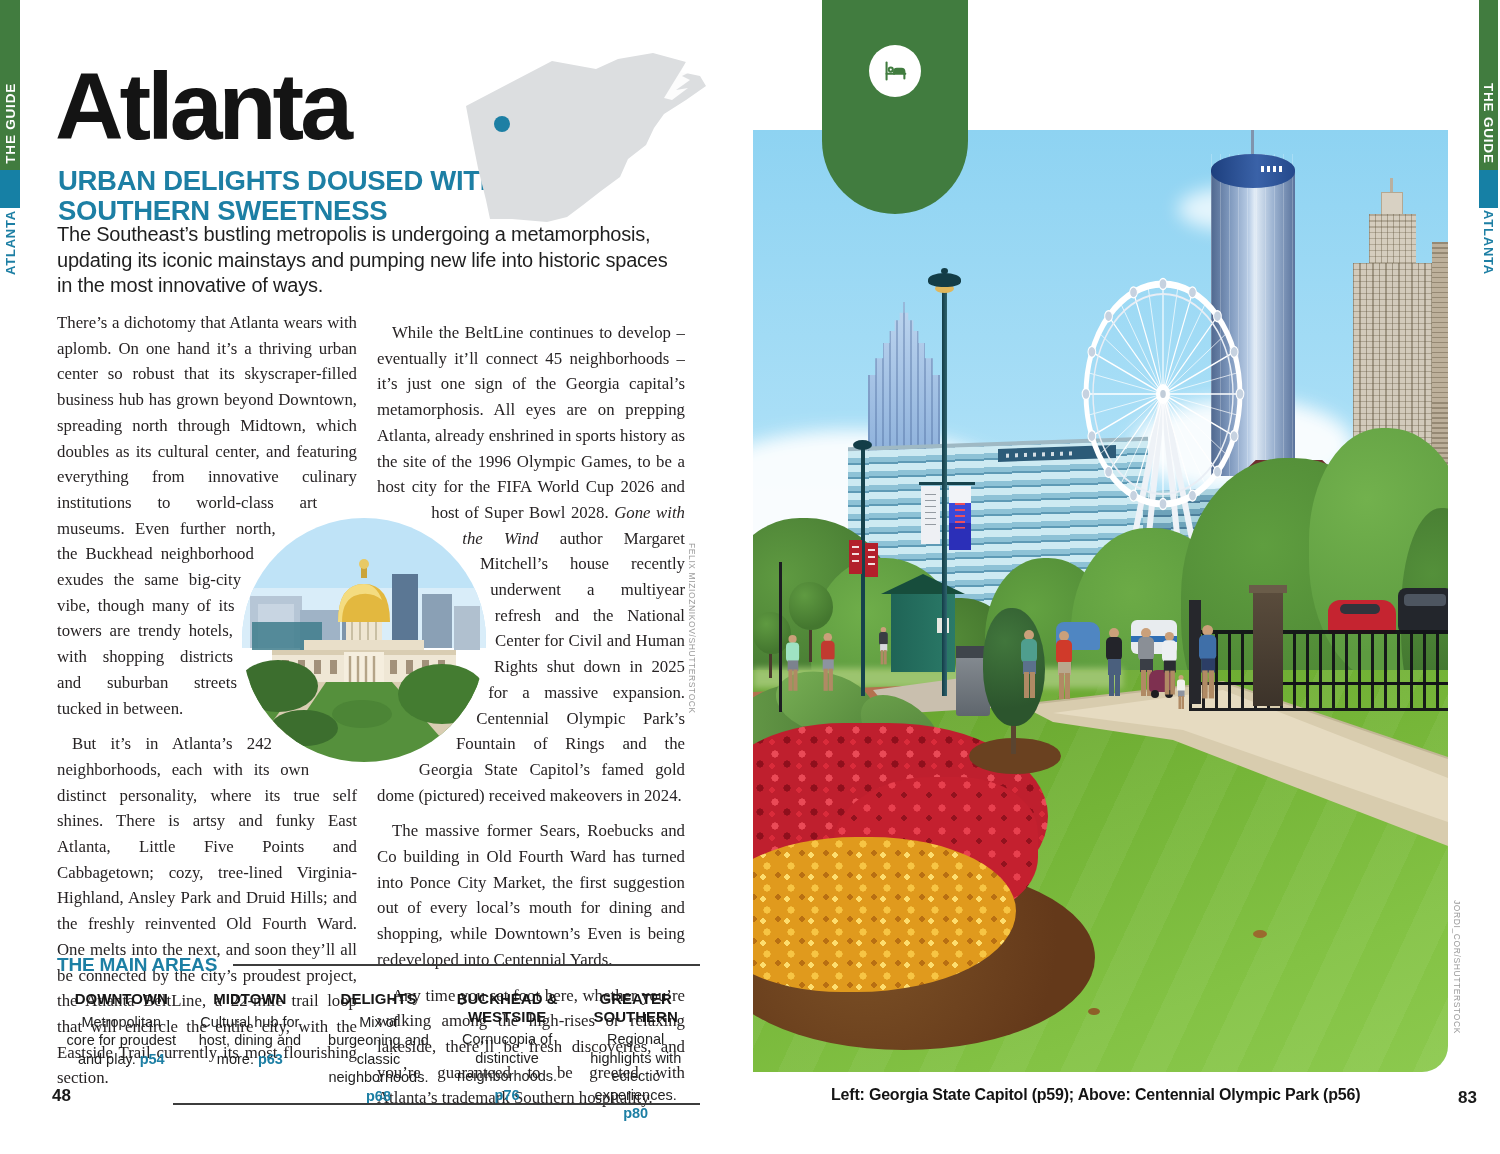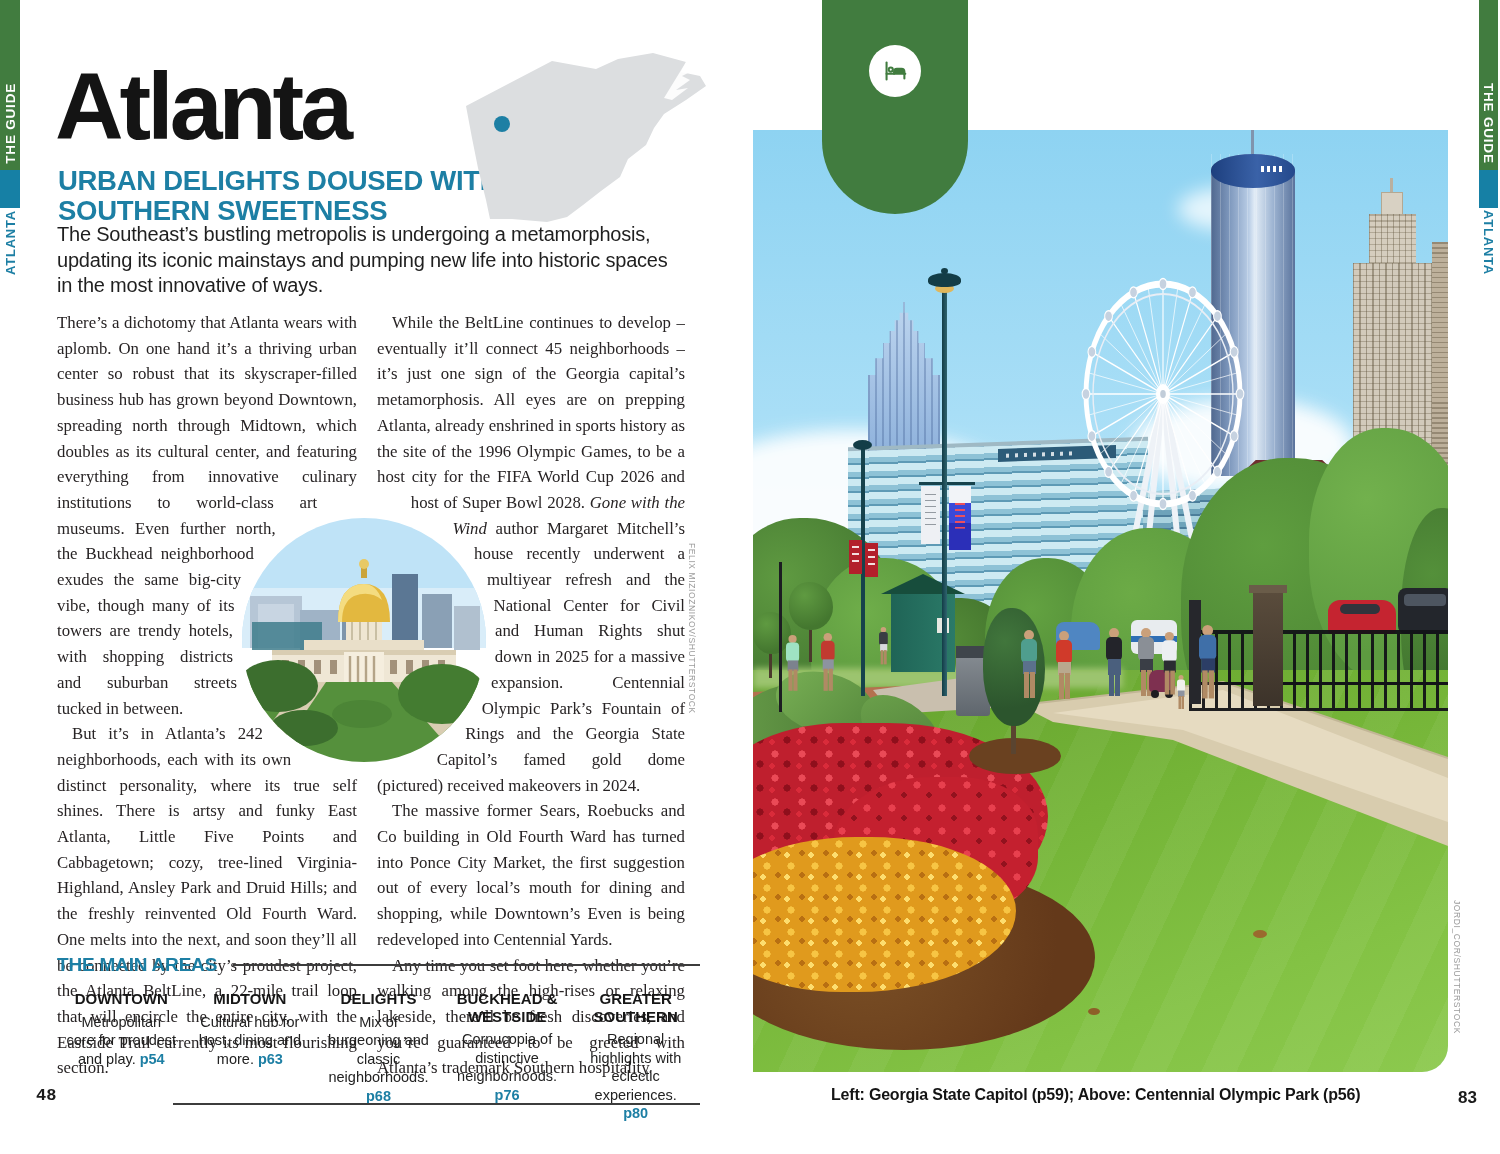--- a/index.html
+++ b/index.html
@@ -12,21 +12,21 @@
   .vtxt{writing-mode:vertical-rl;font-weight:700;font-size:13.5px;letter-spacing:.8px;}
   .vtxt.up{transform:rotate(180deg);}
   
   .title{font-size:95px;font-weight:900;letter-spacing:-4px;color:#141414;line-height:.9;}
   .subtitle{font-size:27.5px;line-height:30px;font-weight:800;color:#1d7fa4;letter-spacing:-.3px;}
   .intro{font-size:20px;line-height:25.5px;color:#1f1f1f;letter-spacing:-.2px;width:615px;}
   
   .bodycol{font-family:"Liberation Serif",serif;font-size:16.8px;line-height:25.7px;
            color:#272324;text-align:justify;hyphens:auto;}
   .bodycol p{margin:0;}
-  .bodycol p.ind{text-indent:15px;}
+  .bodycol p.ind{text-indent:15px;margin-top:10px;}
   .wrapR{float:right;width:124px;height:459px;shape-outside:circle(131px at 131px 328px);}
   .wrapL{float:left;width:118px;height:459px;shape-outside:circle(131px at -13px 328px);}
   .credit{font-size:8.5px;color:#9a9a9a;letter-spacing:.6px;writing-mode:vertical-rl;white-space:nowrap;}
   
   .ma-head{font-size:19px;font-weight:800;color:#1d7fa4;letter-spacing:-.2px;}
   .ma-rule{height:2px;background:#3c3c3c;}
   .ma-name{font-size:15px;line-height:17.5px;font-weight:800;color:#161616;}
   .ma-desc{font-size:14.5px;line-height:18.5px;color:#222;margin-top:5px;}
   .pgref{color:#1d7fa4;font-weight:800;}
   .pagenum{font-size:17px;font-weight:700;color:#1a1a1a;}
@@ -177,21 +177,21 @@
       <div class="ma-desc"><span>Cornucopia of distinctive neighborhoods. </span><span class="pgref">p76</span></div>
     </div>
     <div style="width:20%;padding:0 9px;text-align:center;box-sizing:border-box;">
       <div class="ma-name">GREATER SOUTHERN</div>
       <div class="ma-desc"><span>Regional highlights with eclectic experiences. </span><span class="pgref">p80</span></div>
     </div>
   </div>
 </div>
 <div class="abs ma-rule" style="left:173px;top:1103px;width:527px;height:1.6px;"></div>
 
-<div class="abs pagenum" style="left:36px;top:1086px;font-family:Liberation Mono, monospace;">48</div>
+<div class="abs pagenum" style="left:52px;top:1086px;">48</div>
 <div class="abs pagenum" style="left:1458px;top:1088px;">83</div>
 
 <div class="abs photo">
 
   <div class="cloud" style="left:-70px;top:300px;width:340px;height:140px;"></div>
   <div class="cloud" style="left:380px;top:268px;width:220px;height:95px;"></div>
   <div class="cloud" style="left:592px;top:295px;width:150px;height:115px;"></div>
   <div class="cloud" style="left:425px;top:58px;width:95px;height:42px;opacity:.75;"></div>
 
   <div style="left:115px;top:172px;width:72px;height:152px;

